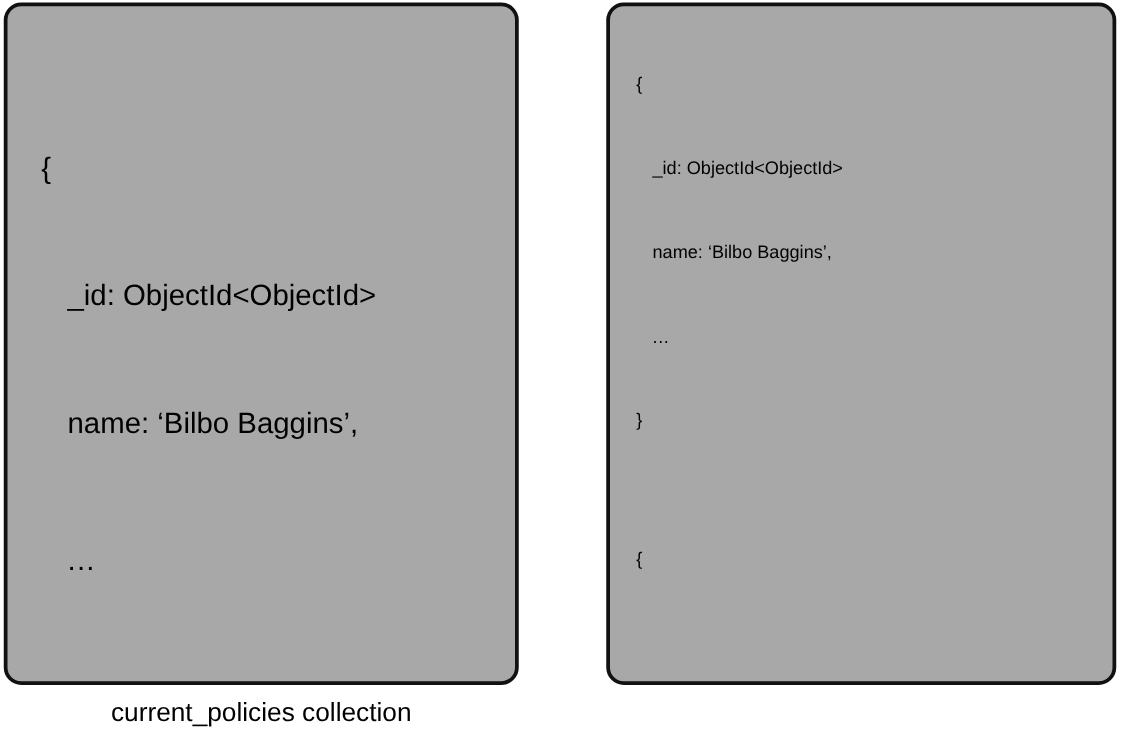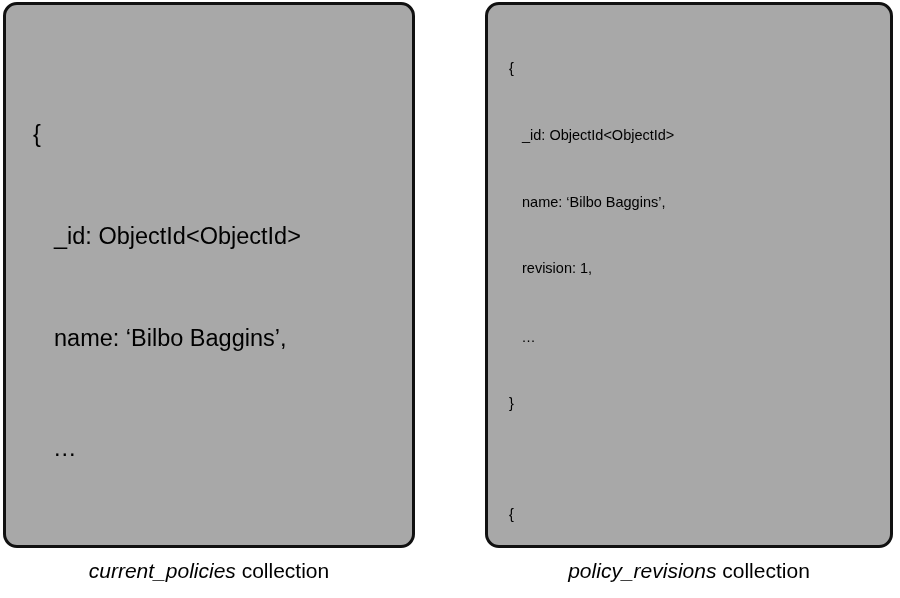--- a/index.html
+++ b/index.html
@@ -108,21 +108,20 @@
   }
   .caption-left {
     left: 3px;
     width: 412px;
   }
   .caption-right {
     left: 485px;
     width: 408px;
   }
   .caption .coll-name {
-    font-style: italic;
   }
   .caption .coll-word {
     font-style: normal;
   }
 </style>
 </head>
 <body>
 
 <div class="stage">
 
@@ -140,34 +139,32 @@
     </div>
   </div>
 
   <div class="panel panel-right">
     <div class="docs">
 
       <div class="doc">
         <div class="doc-line open">{</div>
         <div class="doc-line indent">_id: ObjectId&lt;ObjectId&gt;</div>
         <div class="doc-line indent">name: ‘Bilbo Baggins’,</div>
-        <div class="doc-line indent">revision: 1,</div>
         <div class="doc-line ellipsis">...</div>
         <div class="doc-line close">}</div>
       </div>
 
       <div class="doc">
         <div class="doc-line open">{</div>
         
         
         
         
         
       </div>
 
     </div>
   </div>
 
   <div class="caption caption-left"><span class="coll-name">current_policies</span><span class="coll-word"> collection</span></div>
 
-  <div class="caption caption-right"><span class="coll-name">policy_revisions</span><span class="coll-word"> collection</span></div>
 
 </div>
 
 </body></html>

